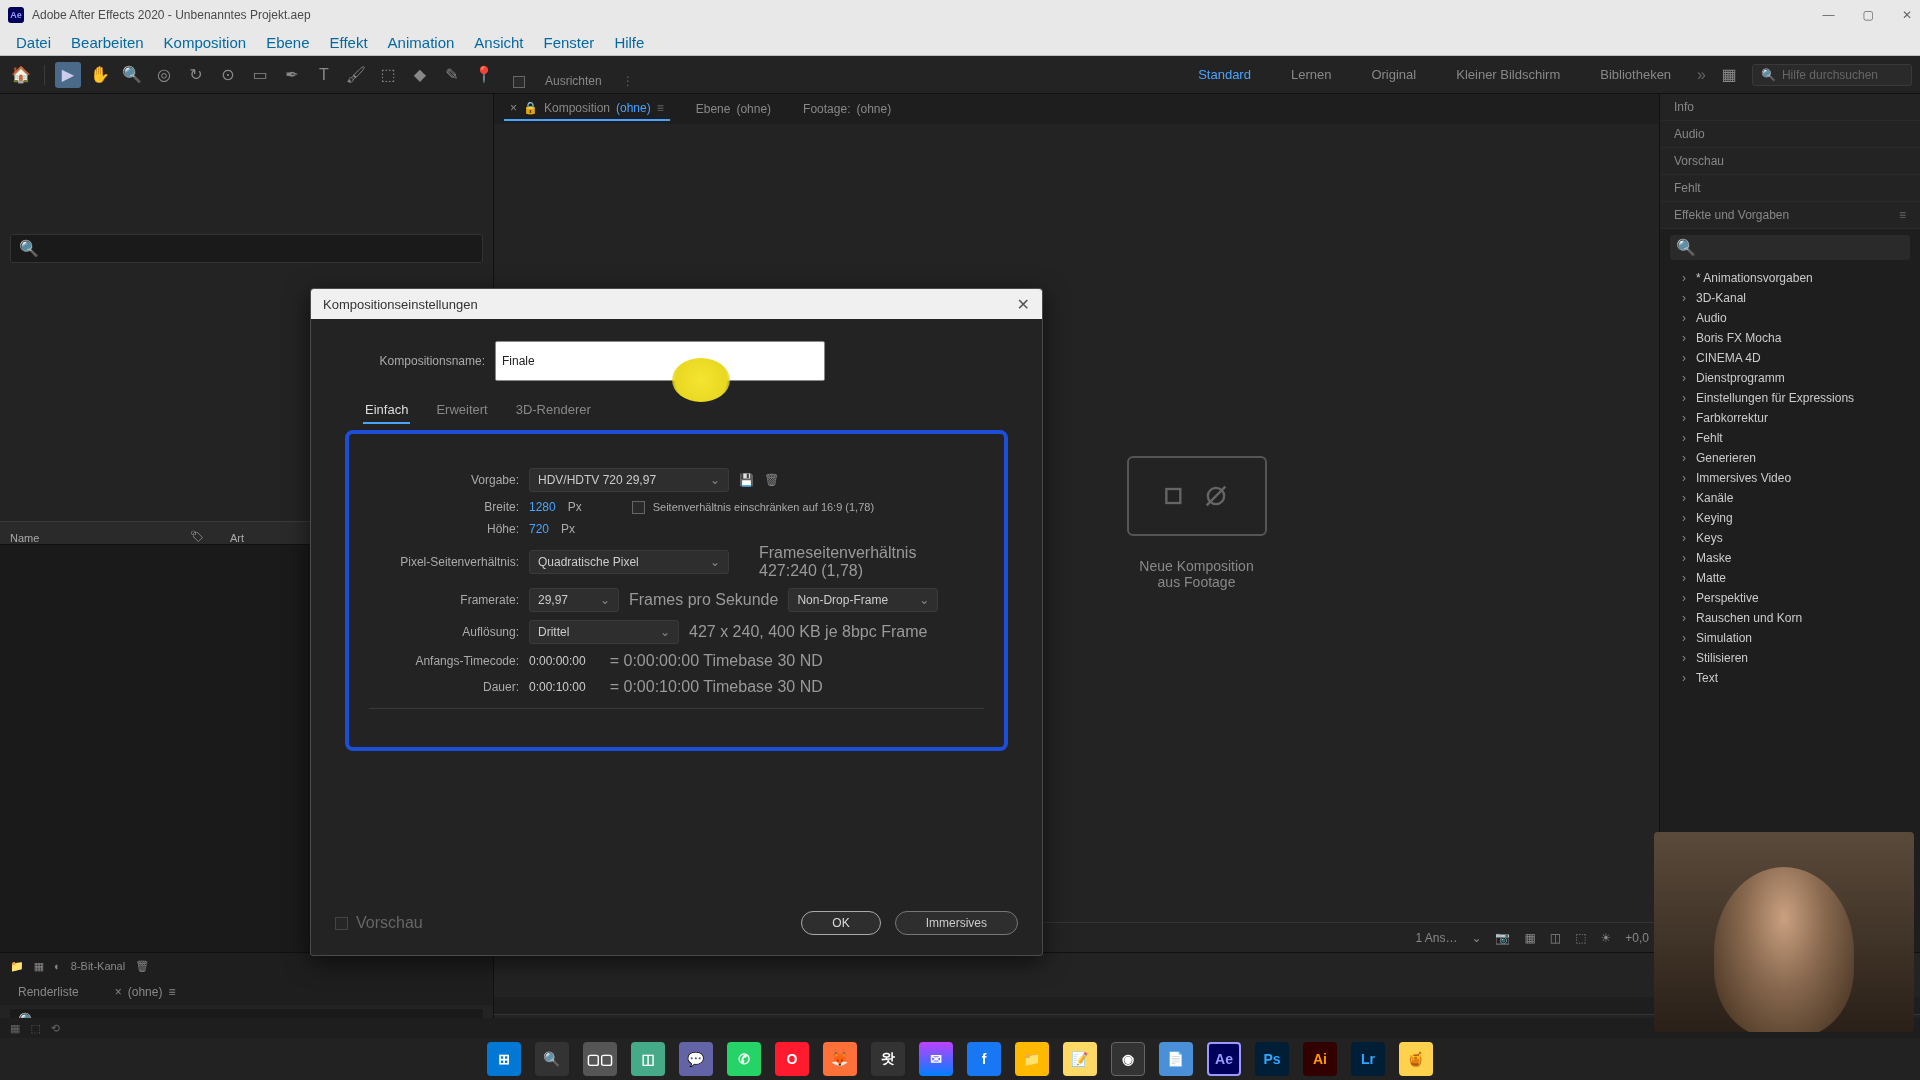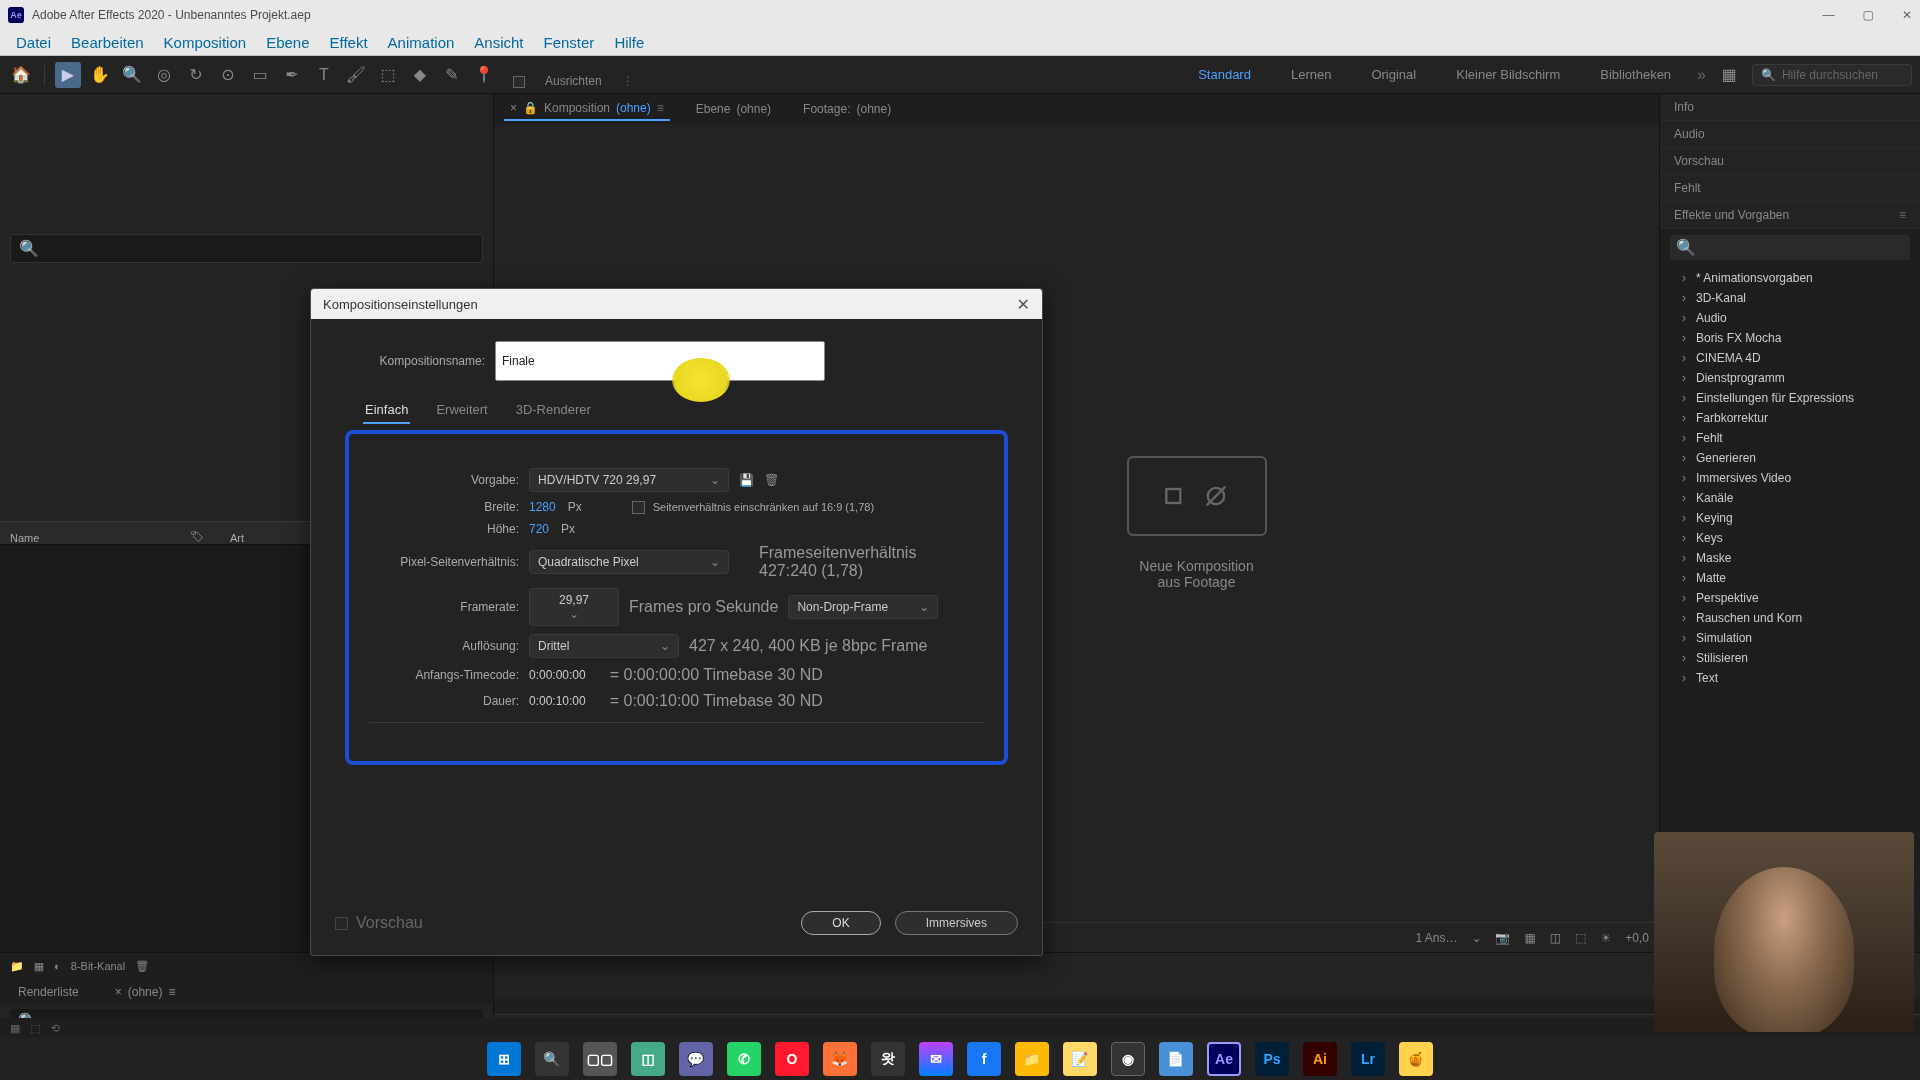--- a/index.html
+++ b/index.html
@@ -93,21 +93,21 @@
 .row .label { text-align: right; flex: 0 0 150px; color: #aaa; }
 .inputbox { background: #fff; color: #222; border: 1px solid #888; border-radius: 2px; padding: 12px 6px; font-size: 12px; flex: 1; max-width: 330px; }
 .inputdark { color: #4aa3ff; cursor: pointer; }
 .unit { color: #aaa; margin-left: 2px; }
 .dlg-tabs { display: flex; gap: 24px; padding: 8px 28px 0 28px; font-size: 13px; }
 .dlg-tab { color: #888; padding: 5px 2px; cursor: pointer; }
 .dlg-tab.active { color: #ddd; border-bottom: 2px solid #4aa3ff; }
 .dlg-section { border: 4px solid #1d4ed8; border-radius: 8px; margin: 6px 10px; padding: 26px 20px; }
 .select { background: #2e2e2e; border: 1px solid #3a3a3a; border-radius: 3px; padding: 4px 8px; color: #ccc; min-width: 200px; display: flex; align-items: center; justify-content: space-between; cursor: pointer; }
 .select .chev { color: #888; }
-.select.sm { min-width: 90px; flex-direction: column; }
+.select.sm { min-width: 90px; }
 .select.md { min-width: 150px; }
 .chkrow { display: flex; align-items: center; gap: 8px; color: #aaa; font-size: 11px; margin-left: 20px; }
 .chkbox { width: 13px; height: 13px; border: 1px solid #666; background: #2a2a2a; cursor: pointer; }
 .small { font-size: 16px; color: #999; }
 .swatch { width: 28px; height: 20px; background: #000; border: 1px solid #555; cursor: pointer; }
 .eyedrop { color: #aaa; cursor: pointer; }
 .dlg-footer { padding: 10px 24px 20px; display: flex; align-items: center; }
 .dlg-btn { border: 1px solid #777; border-radius: 14px; padding: 4px 30px; background: #2e2e2e; color: #ccc; font-size: 12px; cursor: pointer; }
 .dlg-btn.primary { background: #2e2e2e; color: #ddd; border-color: #aaa; margin-right: 14px; }
 .preview-chk { display: flex; align-items: center; gap: 8px; color: #666; }

